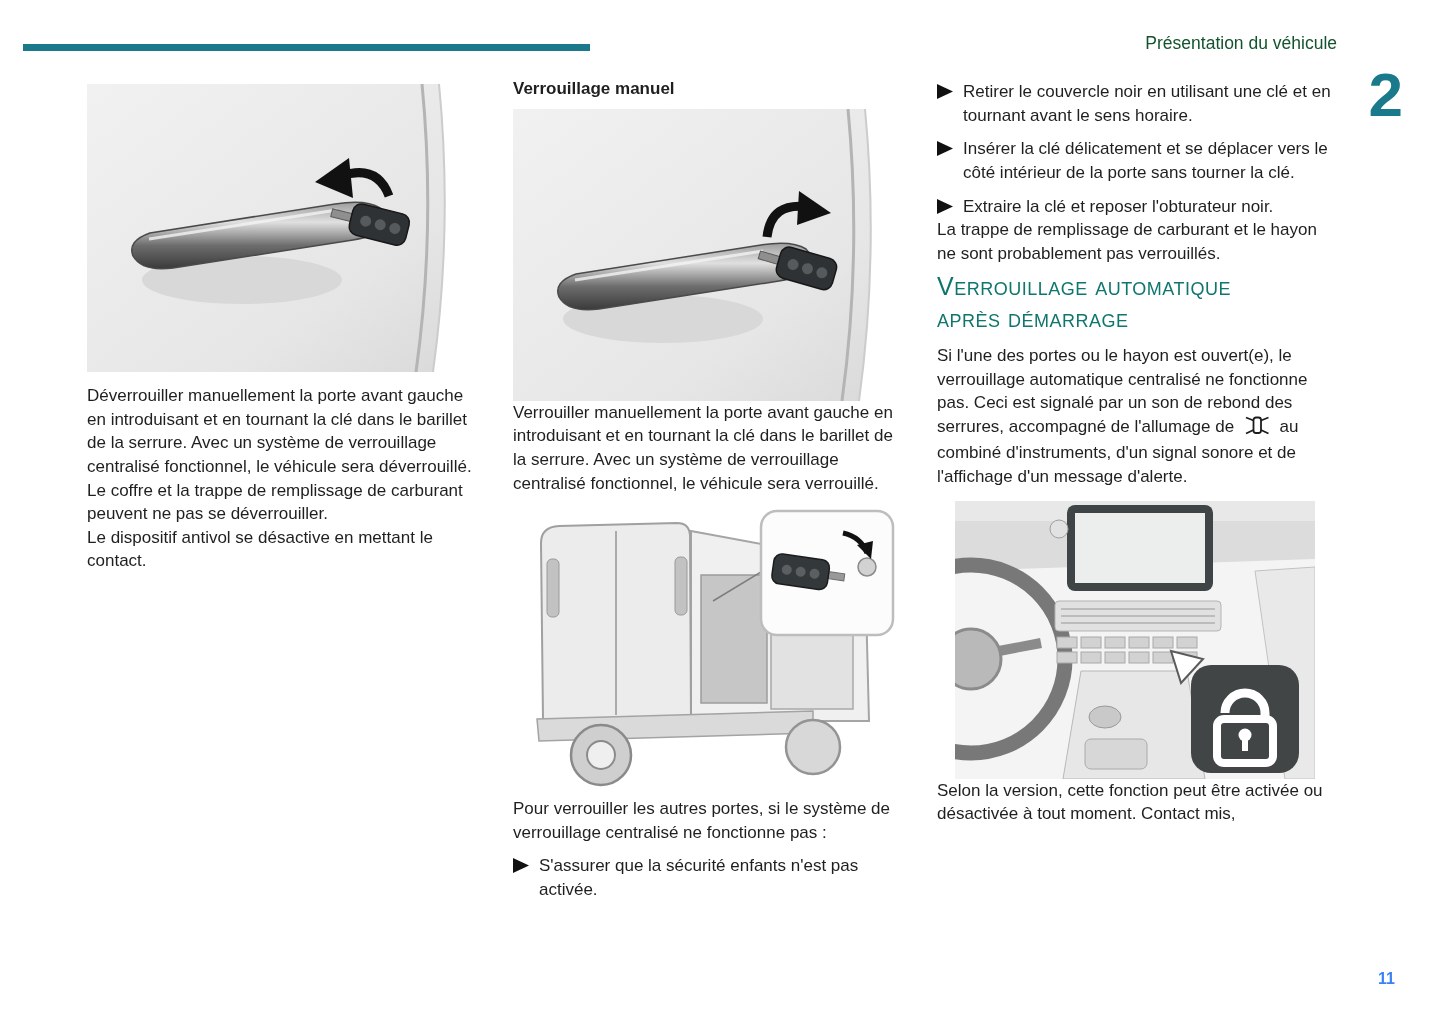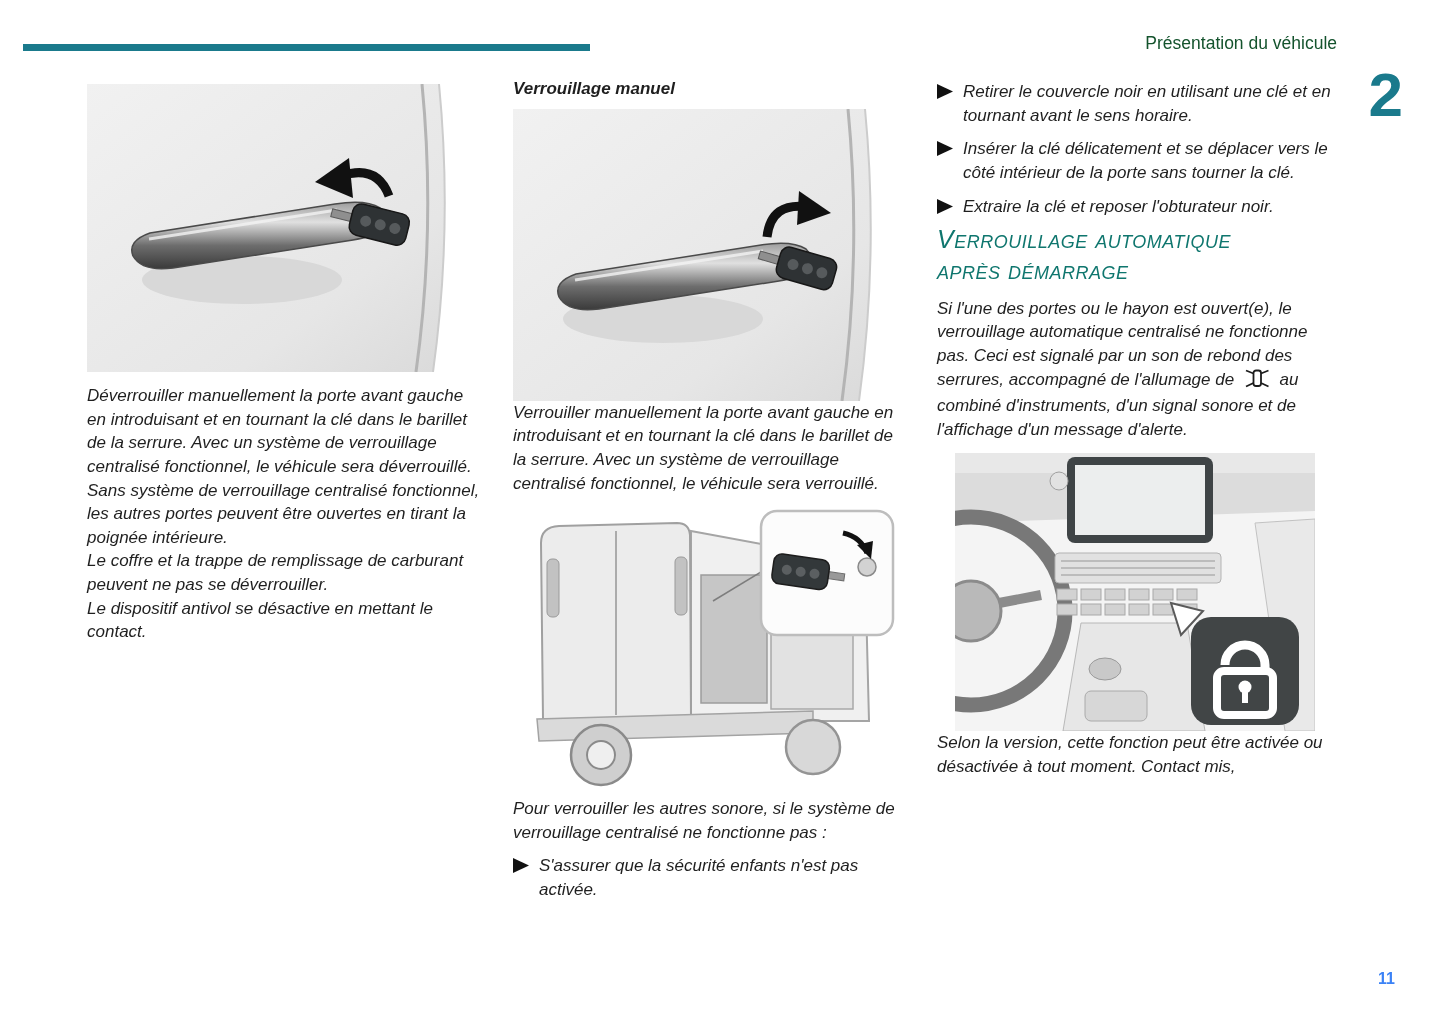--- a/index.html
+++ b/index.html
@@ -21,21 +21,21 @@
   }
   .header-title {
     position:absolute; top:33px; right:108px;
     font-size:17.5px; color:#14532d;
   }
   .chapter-num {
     position:absolute; top:64px; right:42px;
     font-size:62px; font-weight:bold; line-height:1;
     color:var(--accent,#1a7a8c);
   }
-  .col { position:absolute; font-size:17px; line-height:1.39; color:#1f1f1f;font-style:italic; }
+  .col { position:absolute; font-size:17px; line-height:1.39; color:#1f1f1f; }
   .col1 { left:87px;  top:84px; width:397px; }
   .col2 { left:513px; top:77px; width:394px; }
   .col3 { left:937px; top:80px; width:400px; }
 
   p.body { margin:0; }
   .mt14 { margin-top:14px; }
   .mt12 { margin-top:12px; }
   .mt10 { margin-top:10px; }
 
   h3.manual-heading { font-size:17px; font-weight:bold; margin:0 0 8px 0; }
@@ -112,21 +112,20 @@
         </g>
         <g>
           <path d="M302 112 Q290 80 254 92" fill="none" stroke="#111" stroke-width="9"></path>
           <polygon points="262,74 228,98 266,114" fill="#111"></polygon>
         </g>
       </svg>
     </span>
 
     <div class="mt12">
       <p class="body">Déverrouiller manuellement la porte avant gauche en introduisant et en tournant la clé dans le barillet de la serrure. Avec un système de verrouillage centralisé fonctionnel, le véhicule sera déverrouillé.</p>
-      <p class="body">Sans système de verrouillage centralisé fonctionnel, les autres portes peuvent être ouvertes en tirant la poignée intérieure.</p>
       <p class="body">Le coffre et la trappe de remplissage de carburant peuvent ne pas se déverrouiller.</p>
       <p class="body">Le dispositif antivol se désactive en mettant le contact.</p>
     </div>
   </div>
 
   <div class="col col2">
 
     <h3 class="manual-heading">Verrouillage manuel</h3>
 
     <span class="fig fig-door2">
@@ -196,21 +195,21 @@
           <circle cx="28" cy="15" r="5" fill="#5b5f61"></circle>
           <circle cx="42" cy="15" r="5" fill="#5b5f61"></circle>
         </g>
         <g>
           <path d="M330 32 q18 4 24 20" fill="none" stroke="#111" stroke-width="5"></path>
           <polygon points="358,58 344,44 360,40" fill="#111"></polygon>
         </g>
       </svg>
     </span>
 
-    <p class="body mt14">Pour verrouiller les autres sonore, si le système de verrouillage centralisé ne fonctionne pas :</p>
+    <p class="body mt14">Pour verrouiller les autres portes, si le système de verrouillage centralisé ne fonctionne pas :</p>
 
     <div class="bullet">
       <span class="marker">
         <svg width="16" height="15" viewBox="0 0 16 15">
             <polygon points="0,0 16,7.5 0,15" fill="#111"></polygon>
           </svg>
       </span>
       <span class="btext">S'assurer que la sécurité enfants n'est pas activée.</span>
     </div>
   </div>
@@ -235,20 +234,21 @@
     </div>
     <div class="bullet">
       <span class="marker">
         <svg width="16" height="15" viewBox="0 0 16 15">
             <polygon points="0,0 16,7.5 0,15" fill="#111"></polygon>
           </svg>
       </span>
       <span class="btext">Extraire la clé et reposer l'obturateur noir.</span>
     </div>
 
+    <p class="body mt12">La trappe de remplissage de carburant et le hayon ne sont probablement pas verrouillés.</p>
 
 
     <h2 class="smallcaps">Verrouillage automatique après démarrage</h2>
 
     <p class="body">
       <span>Si l'une des portes ou le hayon est ouvert(e), le verrouillage automatique centralisé ne fonctionne pas. Ceci est signalé par un son de rebond des serrures, accompagné de l'allumage de</span>
       <span class="inline-icon">
         <svg width="26" height="19" viewBox="0 0 26 19">
           <rect x="9.5" y="1.5" width="7.5" height="15.5" rx="2.5" fill="none" stroke="#1c1c1c" stroke-width="1.8"></rect>
           <path d="M9.5 4.5 L2 1.5" stroke="#1c1c1c" stroke-width="1.8" fill="none"></path>

